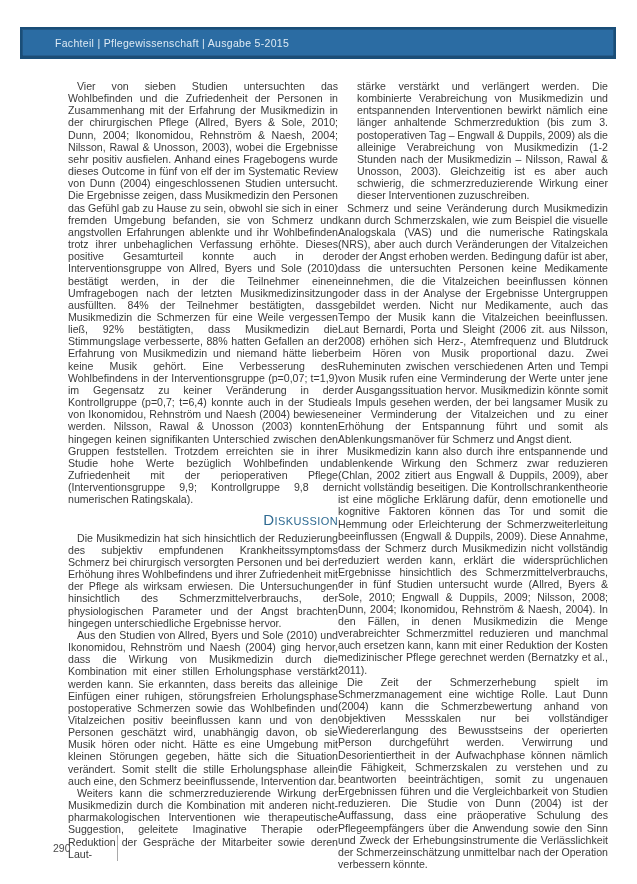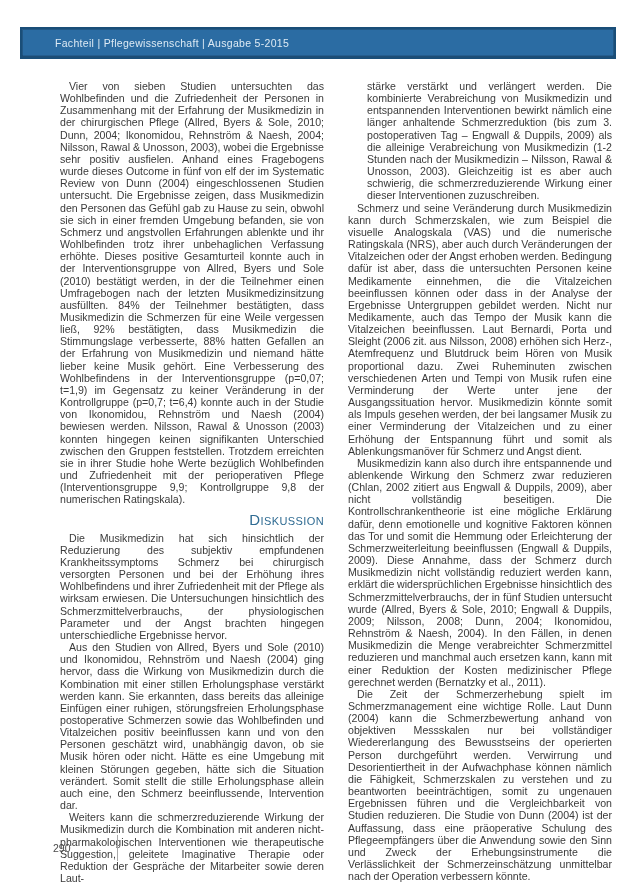--- a/index.html
+++ b/index.html
@@ -25,22 +25,22 @@
     box-shadow:inset 0 0 0 1px rgba(0,0,0,0.18), inset 0 -2px 0 rgba(0,0,0,0.12);
     display:flex;align-items:center;
   }
   .header-bar .header-label{
     margin-left:33px;
     font-size:10.5px;
     letter-spacing:0.3px;
     color:#ddeaf4;
   }
   .content{
-    position:absolute;top:80px;left:60px;width:552px;
-    display:flex;gap:24px;
+    position:absolute;top:80px;left:68px;width:552px;
+    display:flex;gap:0;
     text-align:justify;
     font-size:10.6px;line-height:12.15px;
   }
   .col{width:270px;
     hyphens:auto;-webkit-hyphens:auto;
     word-spacing:-0.3px;
   }
   .para{margin:0;text-indent:9px;}
   .para.noindent{text-indent:0;margin-left:19px;}
   .section-heading{

